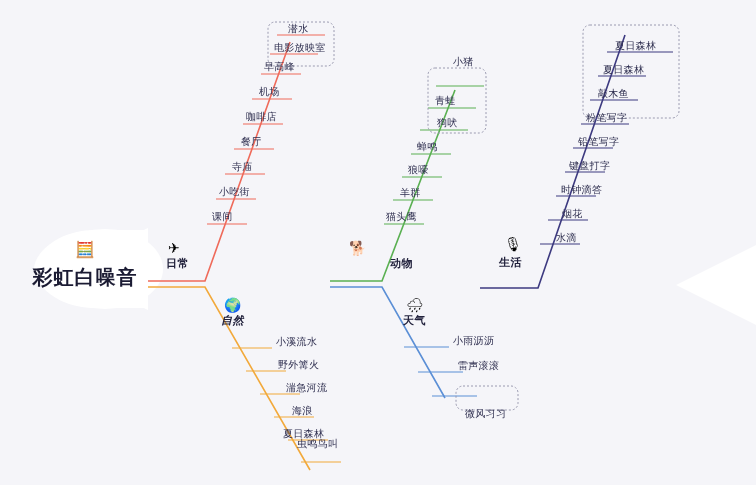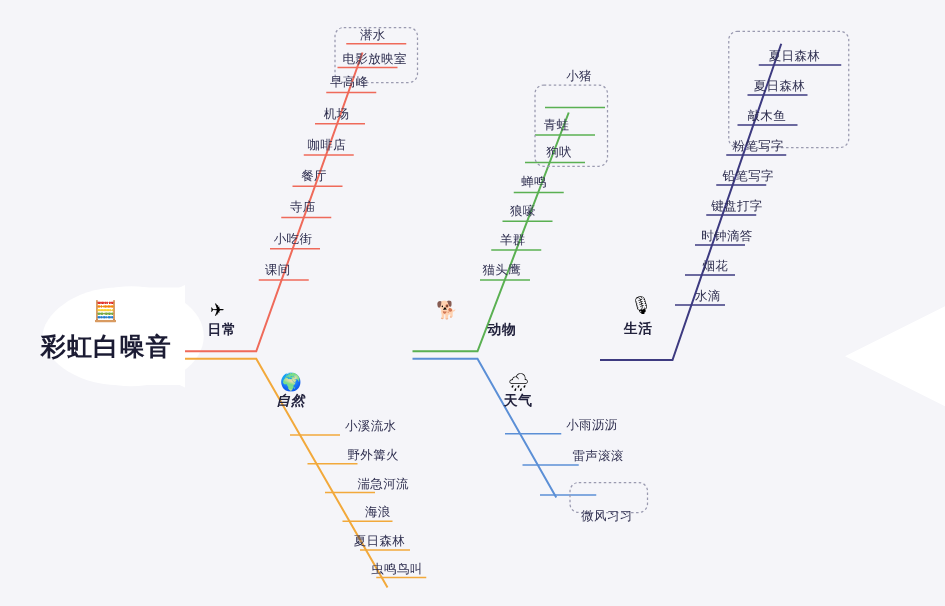--- a/index.html
+++ b/index.html
@@ -162,21 +162,21 @@
   <div class="lbl" style="left:259px;top:86px;">机场</div>
   <div class="lbl" style="left:264px;top:61px;">早高峰</div>
   <div class="lbl" style="left:274px;top:42px;">电影放映室</div>
   <div class="lbl" style="left:288px;top:23px;">潜水</div>
 
   <div class="lbl" style="left:276px;top:336px;">小溪流水</div>
   <div class="lbl" style="left:278px;top:359px;">野外篝火</div>
   <div class="lbl" style="left:286px;top:382px;">湍急河流</div>
   <div class="lbl" style="left:292px;top:405px;">海浪</div>
   <div class="lbl" style="left:283px;top:428px;">夏日森林</div>
-  <div class="lbl" style="left:297px;top:450px;font-family:Liberation Serif, serif;">虫鸣鸟叫</div>
+  <div class="lbl" style="left:297px;top:438px;font-family:Liberation Serif, serif;">虫鸣鸟叫</div>
 
   <div class="lbl" style="left:386px;top:211px;text-align:center;">猫头鹰</div>
   <div class="lbl" style="left:400px;top:187px;">羊群</div>
   <div class="lbl" style="left:408px;top:164px;">狼嚎</div>
   <div class="lbl" style="left:417px;top:141px;">蝉鸣</div>
   <div class="lbl" style="left:437px;top:117px;">狗吠</div>
   <div class="lbl" style="left:435px;top:95px;">青蛙</div>
   <div class="lbl" style="left:453px;top:56px;">小猪</div>
 
   <div class="lbl" style="left:453px;top:335px;">小雨沥沥</div>

